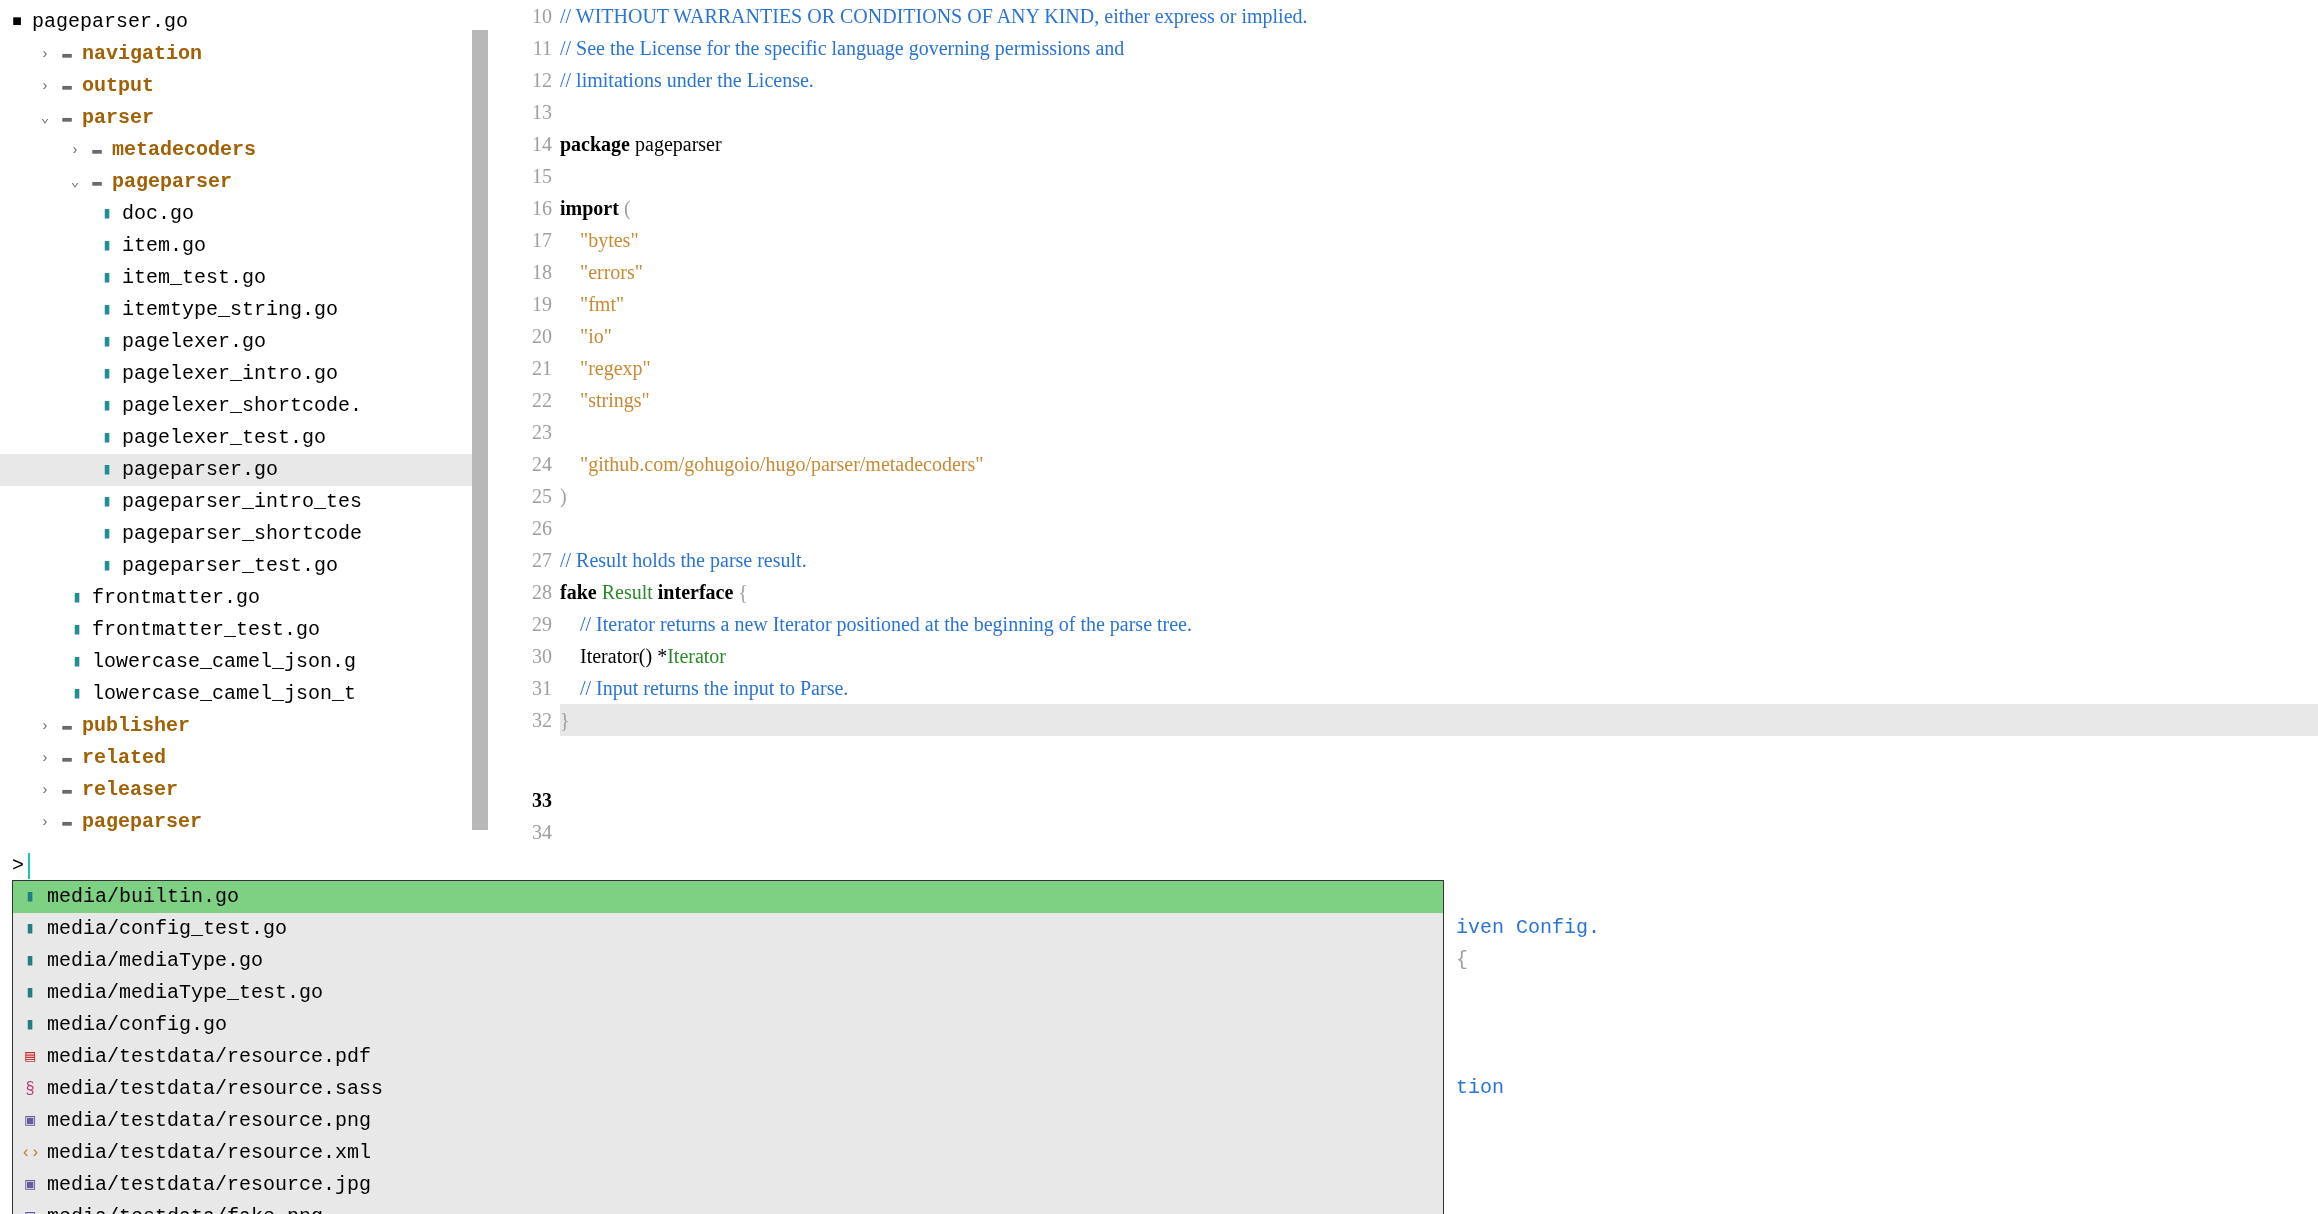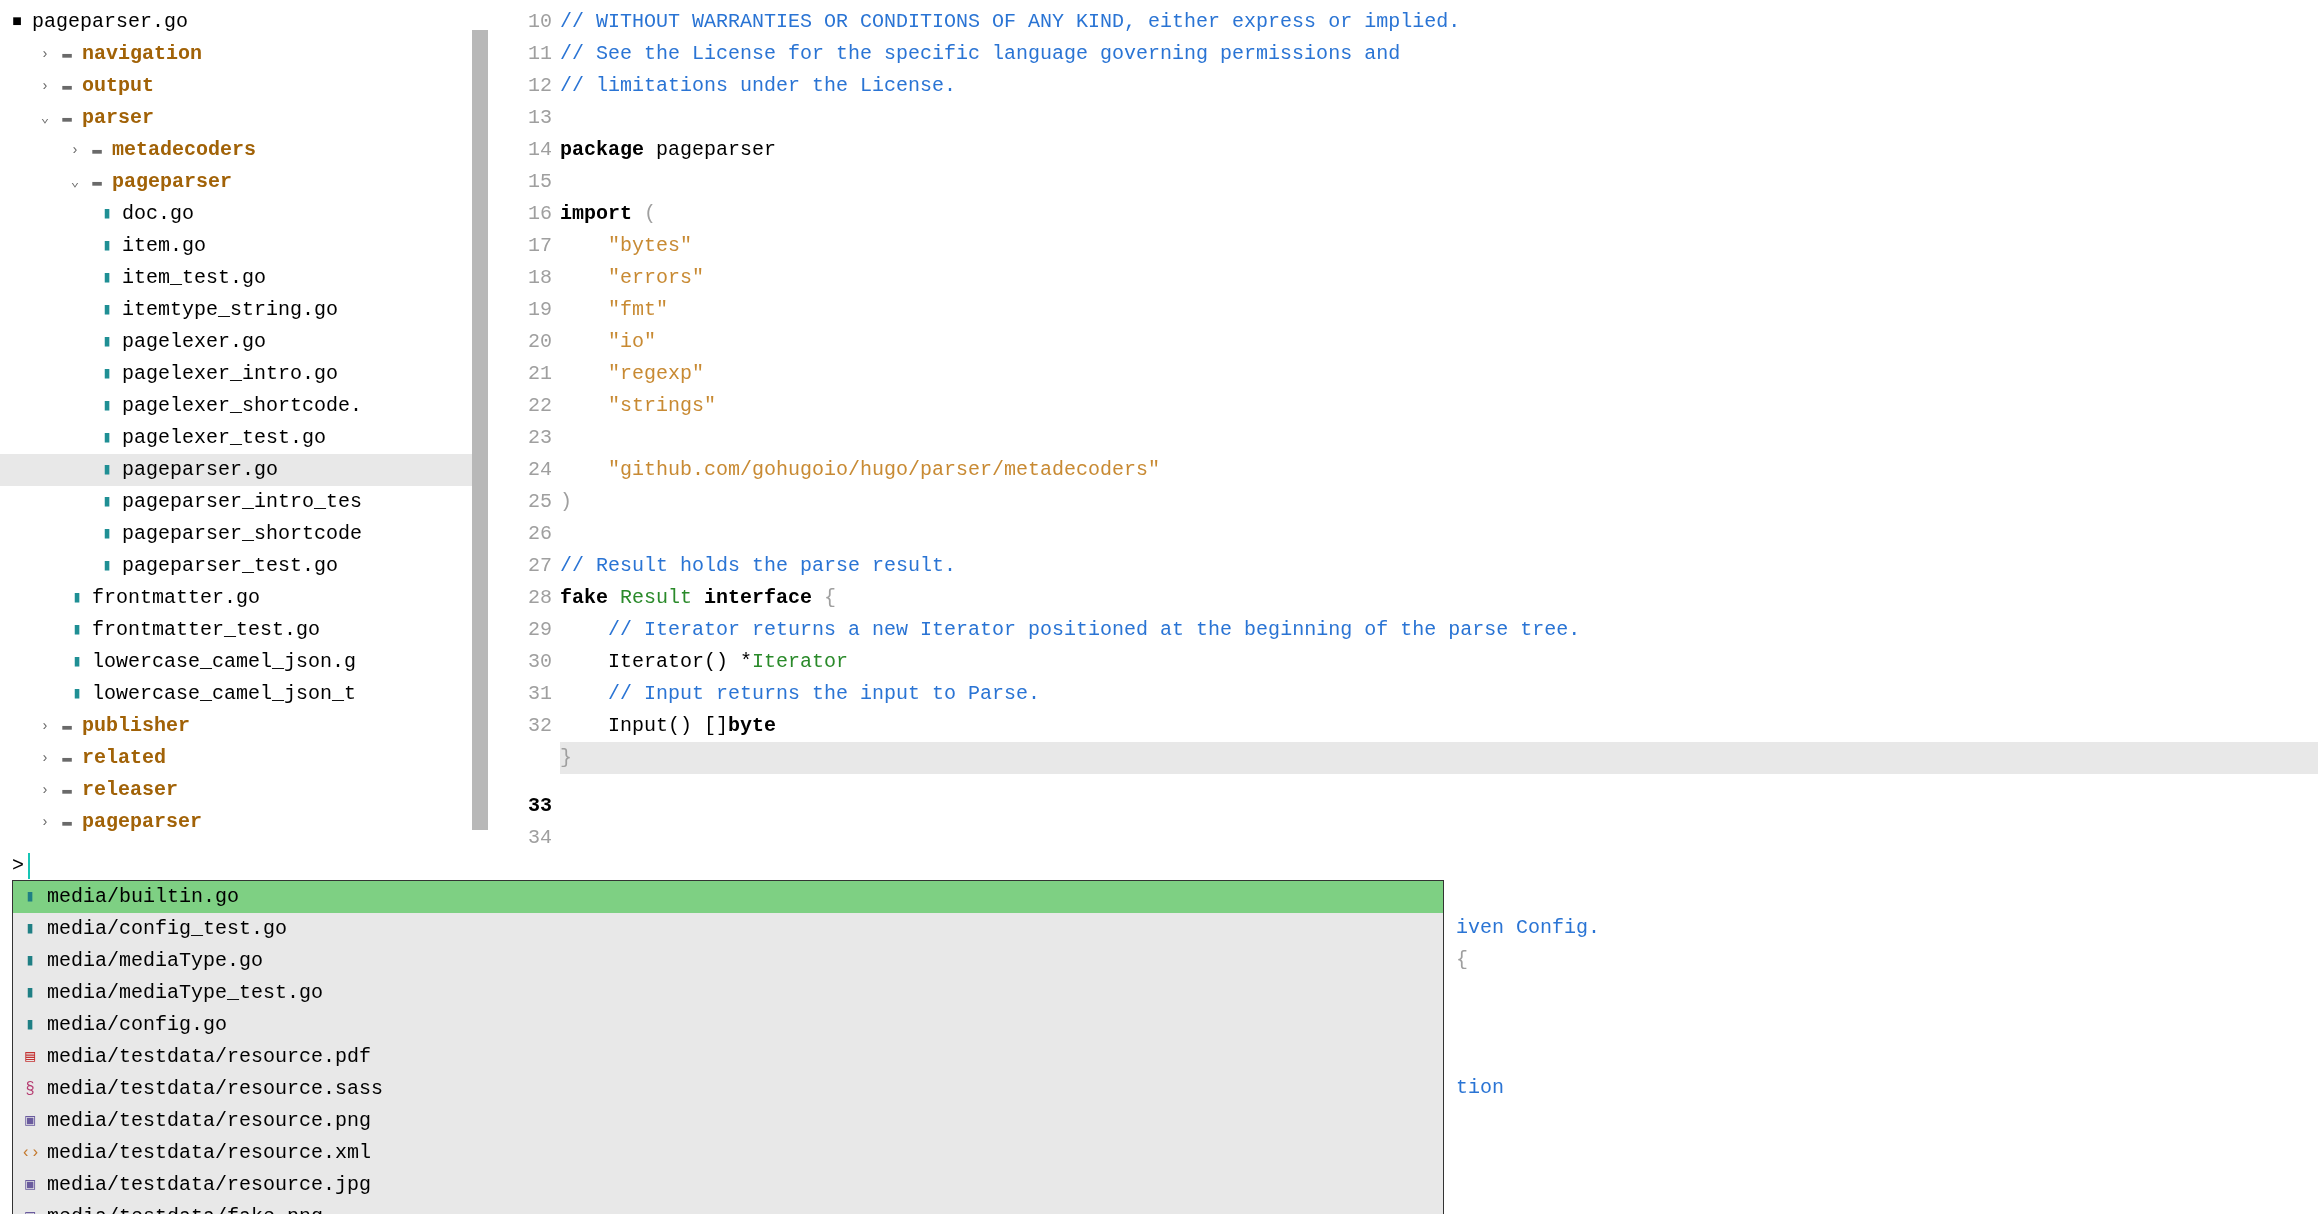--- a/index.html
+++ b/index.html
@@ -35,21 +35,21 @@
   top: 30px;
   width: 16px;
   height: 800px;
   background: #b8b8b8;
 }
 
 .editor {
   flex: 1;
   display: flex;
   overflow: hidden;
-  padding-top: 6px;
+  font-family: Liberation Serif, serif;
 }
 
 .gutter {
   width: 72px;
   text-align: right;
   color: #9f9f9f;
   padding-right: 8px;
   flex-shrink: 0;
 }
 .gutter .ln {
@@ -351,21 +351,20 @@
         <div class="code-line"><span>    </span><span class="c-string">"strings"</span></div>
         <div class="code-line"></div>
         <div class="code-line"><span>    </span><span class="c-string">"github.com/gohugoio/hugo/parser/metadecoders"</span></div>
         <div class="code-line"><span class="c-punc">)</span></div>
         <div class="code-line"></div>
         <div class="code-line"><span class="c-comment">// Result holds the parse result.</span></div>
         <div class="code-line"><span class="c-keyword">fake</span><span> </span><span class="c-type-dec">Result</span><span> </span><span class="c-keyword">interface</span><span> </span><span class="c-punc">{</span></div>
         <div class="code-line"><span>    </span><span class="c-comment">// Iterator returns a new Iterator positioned at the beginning of the parse tree.</span></div>
         <div class="code-line"><span>    Iterator() *</span><span class="c-type-dec">Iterator</span></div>
         <div class="code-line"><span>    </span><span class="c-comment">// Input returns the input to Parse.</span></div>
-        <div class="code-line"><span>    Input() []</span><span class="c-type">byte</span></div>
         <div class="code-line current"><span class="c-punc">}</span></div>
         <div class="code-line"></div>
       </div>
   </div>
 
 </div>
 
 <div class="finder-wrap">
   <div class="finder-prompt">
     <span>&gt;</span>

